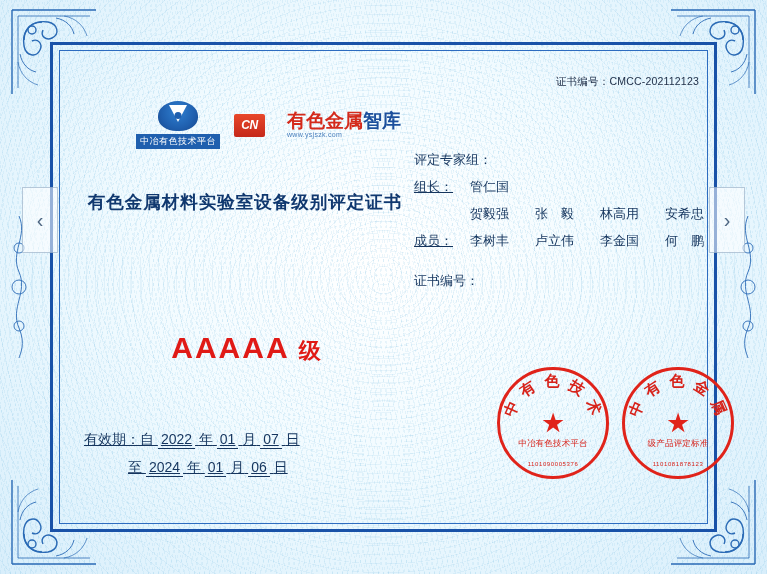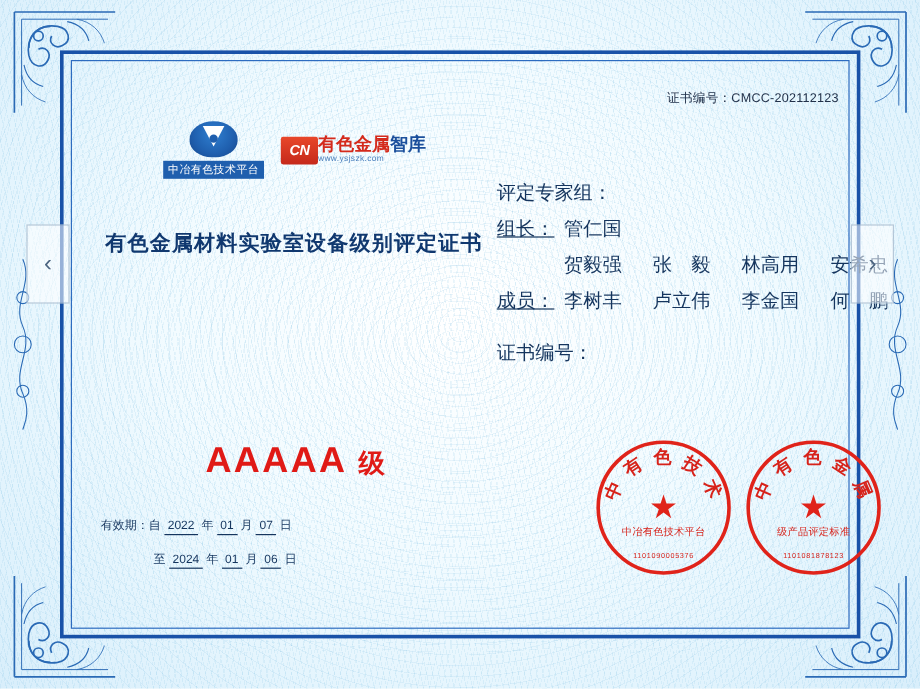--- a/index.html
+++ b/index.html
@@ -142,37 +142,37 @@
   .logo-1 .lbl {
     margin-top: 3px;
     font-size: 9px;
     color: #ffffff;
     background: #1f5fae;
     padding: 1px 4px;
     letter-spacing: 0.5px;
     white-space: nowrap;
   }
 
-  .logo-2 { display: flex; align-items: center; gap: 0; }
+  .logo-2 { display: flex; align-items: center; gap: 22px; }
   .logo-2 .cn {
     width: 31px; height: 23px;
     background: linear-gradient(180deg, #e8472a 0%, #c5281a 100%);
     color: #fff;
     font-size: 12px;
     font-weight: bold;
     font-style: italic;
     display: flex;
     align-items: center;
     justify-content: center;
     letter-spacing: -0.5px;
     border-radius: 2px;
   }
   .logo-2 .txt { line-height: 1.05; }
   .logo-2 .txt .t1 {
-    font-size: 15px;
+    font-size: 19px;
     font-weight: bold;
     white-space: nowrap;
     text-align: right;
   }
   .logo-2 .txt .t1 .a { color: #d42a1c; }
   .logo-2 .txt .t1 .b { color: #1b4f9c; }
   .logo-2 .txt .t2 {
     font-size: 7px;
     color: #4a7fbc;
     letter-spacing: 0.3px;
@@ -213,48 +213,48 @@
     position: absolute;
     left: 20px;
     top: 278px;
     width: 330px;
     text-align: center;
     color: #e01a16;
     font-weight: bold;
     font-size: 30px;
     letter-spacing: 2px;
     white-space: nowrap;
-    margin-top: 36px;
   }
   .grade .small { font-size: 22px; }
 
   
   .validity {
     position: absolute;
     left: 22px;
     bottom: 40px;
-    font-size: 10px;
+    font-size: 14px;
     color: #15355e;
     line-height: 28px;
+    text-decoration: underline;
   }
   .validity .row { white-space: nowrap; }
   .validity .val {
     border-bottom: 1px solid #15355e;
     padding: 0 3px 1px 3px;
   }
   .validity .indent { padding-left: 44px; }
 
   
   .right-col {
     position: absolute;
     left: 352px;
     top: 98px;
     right: 8px;
     color: #15355e;
-    font-size: 16px;
+    font-size: 13px;
   }
   .experts .head { margin-bottom: 9px; }
   .experts .row {
     display: flex;
     margin-bottom: 9px;
     white-space: nowrap;
   }
   .experts .key { width: 56px; flex: 0 0 56px; text-decoration: underline; }
   .experts .names { display: flex; gap: 26px; }
   .experts .names.indented { padding-left: 56px; gap: 26px; }

